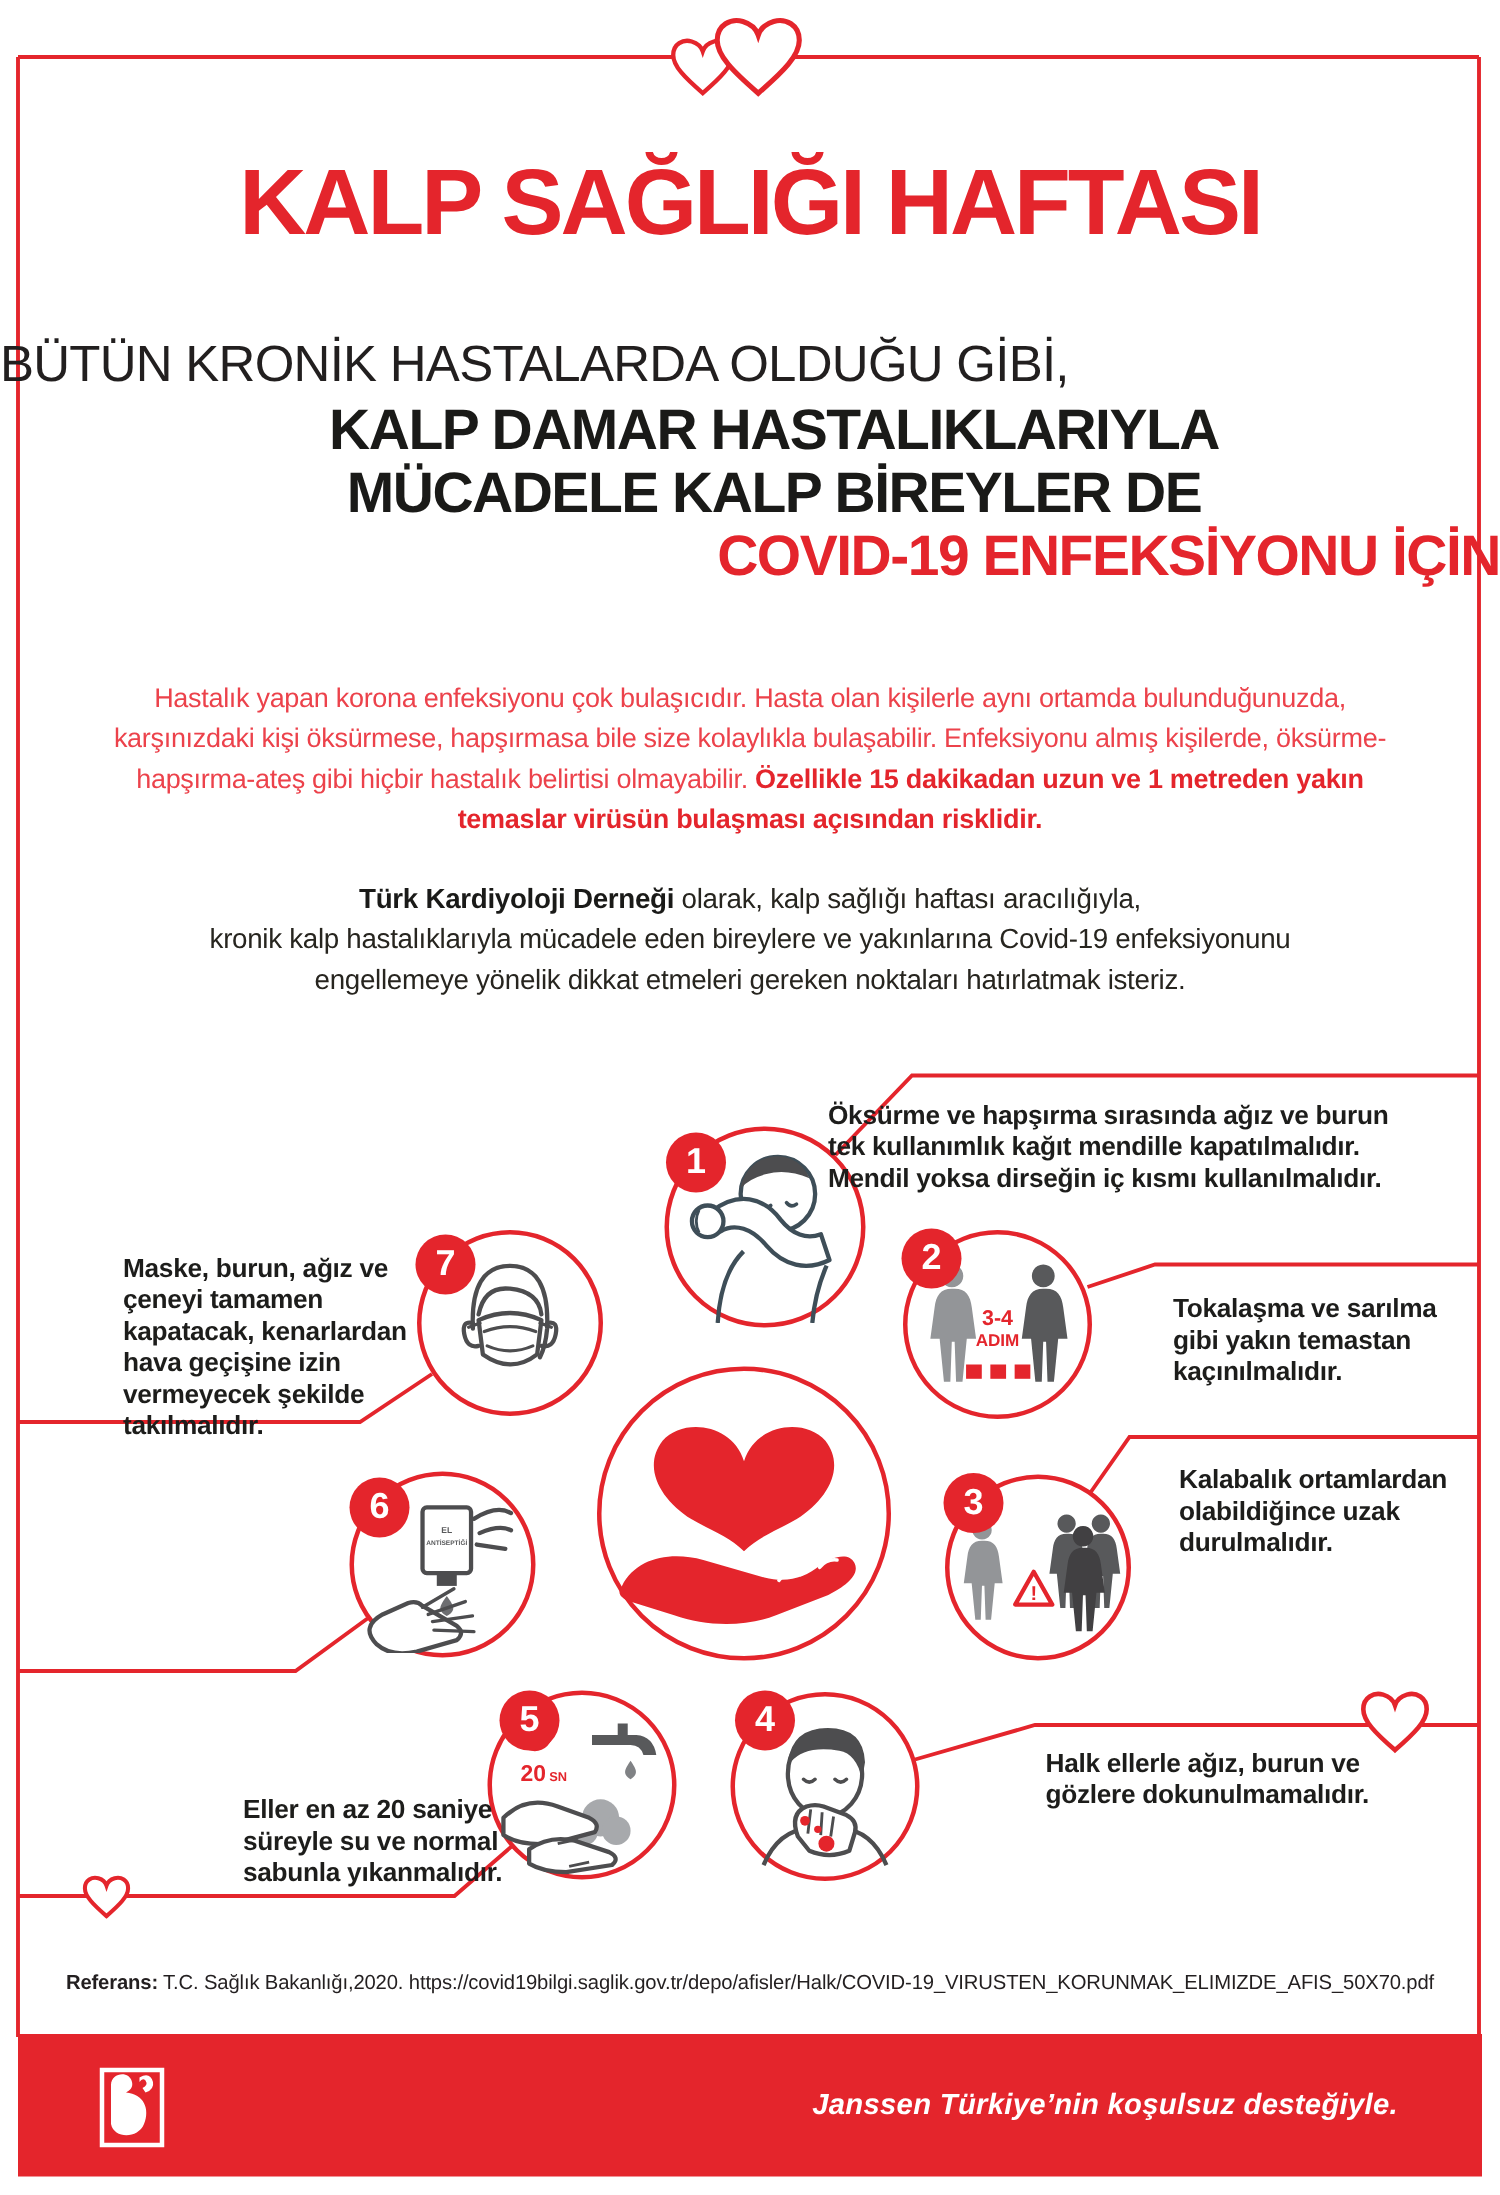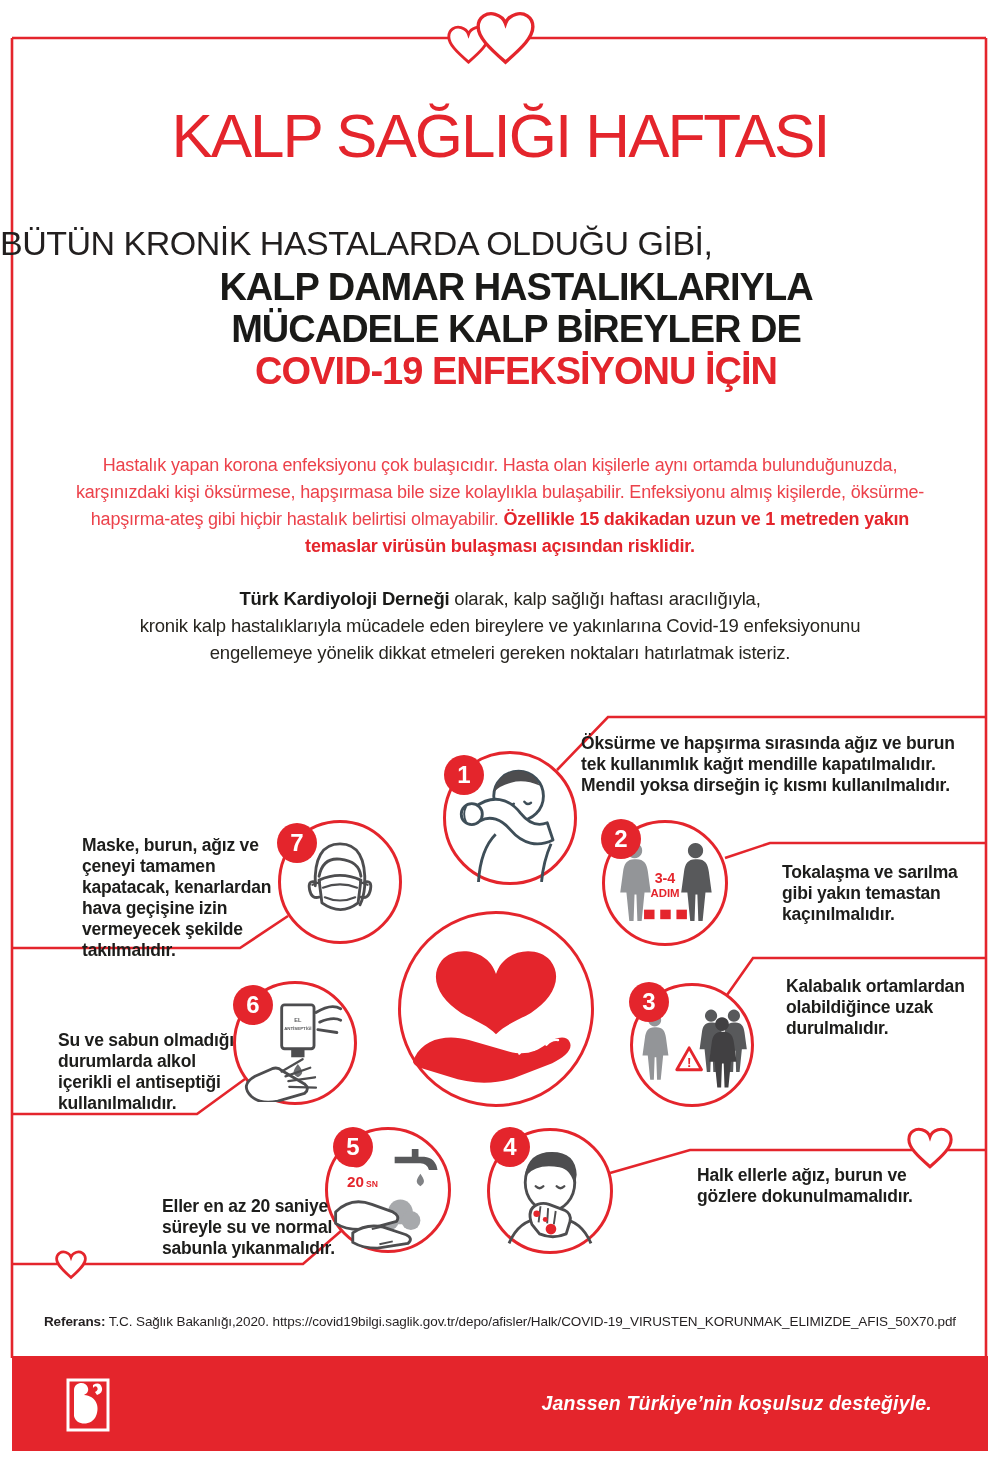--- a/index.html
+++ b/index.html
@@ -4,31 +4,31 @@
 <style>
   html,body{margin:0;padding:0;background:#fff;}
   .page{
     position:relative;width:1000px;height:1463px;background:#fff;overflow:hidden;
     font-family:"Liberation Sans",sans-serif;
     --red:#e4252c;--red-light:#ec424b;--ink:#1d1d1b;--icon:#4d5359;--icon-dark:#4d4d4f;
   }
   .bg{position:absolute;left:0;top:0;width:1000px;height:1463px;}
   .title{
     position:absolute;left:0;right:0;top:100px;margin:0;text-align:center;
-    font-size:62px;font-weight:400;letter-spacing:-2px;color:var(--red);
+    font-size:62px;font-weight:700;letter-spacing:-2px;color:var(--red);
   }
   .hl-light{
     position:absolute;left:0;right:0;top:224px;text-align:left;
     font-size:34px;font-weight:400;letter-spacing:-0.5px;color:#221f1f;
   }
   .hl-block{
     position:absolute;left:0;right:0;top:266px;text-align:center;
     font-size:38px;font-weight:700;letter-spacing:-1px;color:#1a1a18;line-height:42px;padding-left:32px;
   }
-  .hl-block .red{color:var(--red);}
+  .hl-block .red{color:var(--red);text-align:right;}
   .intro{
     position:absolute;left:55px;width:890px;top:452px;margin:0;text-align:center;
     font-size:18px;line-height:27px;letter-spacing:-0.2px;color:var(--red-light);font-weight:400;
   }
   .intro strong{color:var(--red);font-weight:700;}
   .assoc{
     position:absolute;left:100px;width:800px;top:585px;margin:0;text-align:center;
     font-size:18.5px;line-height:27px;letter-spacing:-0.2px;color:#27251f;
   }
   .assoc strong{font-weight:700;color:#1a1a18;}
@@ -50,21 +50,21 @@
   .c2{left:602px;top:820px;width:126px;height:126px;}
   .c3{left:630px;top:983px;width:124px;height:124px;}
   .c4{left:487px;top:1128px;width:126px;height:126px;}
   .c5{left:325px;top:1127px;width:126px;height:126px;}
   .c6{left:233px;top:981px;width:124px;height:124px;}
   .c7{left:278px;top:820px;width:124px;height:124px;}
   .cc{left:398px;top:911px;width:196px;height:196px;}
   .b1{left:444px;top:755px;} .b2{left:601px;top:819px;} .b3{left:629px;top:982px;}
   .b4{left:490px;top:1127px;} .b5{left:333px;top:1127px;} .b6{left:233px;top:985px;}
   .b7{left:277px;top:823px;}
-  .t1{left:581px;top:733px;width:380px;}
+  .t1{left:552px;top:733px;width:380px;}
   .t2{left:782px;top:862px;width:200px;}
   .t3{left:786px;top:976px;width:215px;}
   .t4{left:697px;top:1165px;width:260px;}
   .t5{left:162px;top:1196px;width:220px;}
   .t6{left:58px;top:1030px;width:200px;}
   .t7{left:82px;top:835px;width:220px;}
   .reference{
     position:absolute;left:0;right:0;top:1314px;text-align:center;
     font-size:13.5px;color:#231f20;letter-spacing:-0.1px;
   }
@@ -242,24 +242,20 @@
       <text x="65" y="40" text-anchor="middle" font-size="6" font-weight="bold" fill="#58595b">EL</text>
       <text x="65" y="48" text-anchor="middle" font-size="4.6" font-weight="bold" fill="#58595b">ANTİSEPTİĞİ</text>
       <rect x="58" y="68" width="14" height="9" fill="#4d4d4f"></rect>
       <path d="M84,30 q16,-10 26,-4 M88,40 q14,-6 22,-2 M86,48 l20,3" stroke="#4d4d4f" stroke-width="3" fill="none" stroke-linecap="round"></path>
       <path d="M65,84 c5,7 7,10 0,14 c-7,-4 -5,-7 0,-14 z" fill="#6d6e71"></path>
       <path d="M16,118 q-12,-12 4,-21 l18,-8 q6,-2 10,2 l24,14 q6,5 0,10 l-28,8 q-18,4 -28,-5 z" fill="#fff" stroke="#4d4d4f" stroke-width="3" stroke-linejoin="round"></path>
       <path d="M48,92 l22,-13 M52,97 l26,-9 M55,102 l28,-4 M56,108 l28,1" stroke="#4d4d4f" stroke-width="2.4" fill="none" stroke-linecap="round"></path>
     </svg>
   </div>
   <div class="badge b6">6</div>
-  <div class="step-text t6">Su ve sabun olmadığı
-durumlarda alkol
-içerikli el antiseptiği
-kullanılmalıdır.</div>
 
   <div class="bubble c7">
     <svg viewBox="0 0 124 124">
       <g stroke="#4d4d4f" stroke-width="3" fill="#fff" stroke-linejoin="round" stroke-linecap="round">
         <path d="M36,66 q-2,-44 26,-44 q28,0 26,44 q-1,12 -5,20" fill="none"></path>
         <path d="M40,56 q4,-20 22,-18 q20,2 22,18" fill="none"></path>
         <path d="M36,62 q-8,-2 -6,8 q2,10 10,8" fill="none"></path>
         <path d="M88,62 q8,-2 6,8 q-2,10 -10,8" fill="none"></path>
         <path d="M40,60 q22,-10 44,0 l-3,24 q-18,14 -38,0 z"></path>
         <path d="M44,68 q18,-7 36,0" fill="none" stroke-width="2.2"></path>

